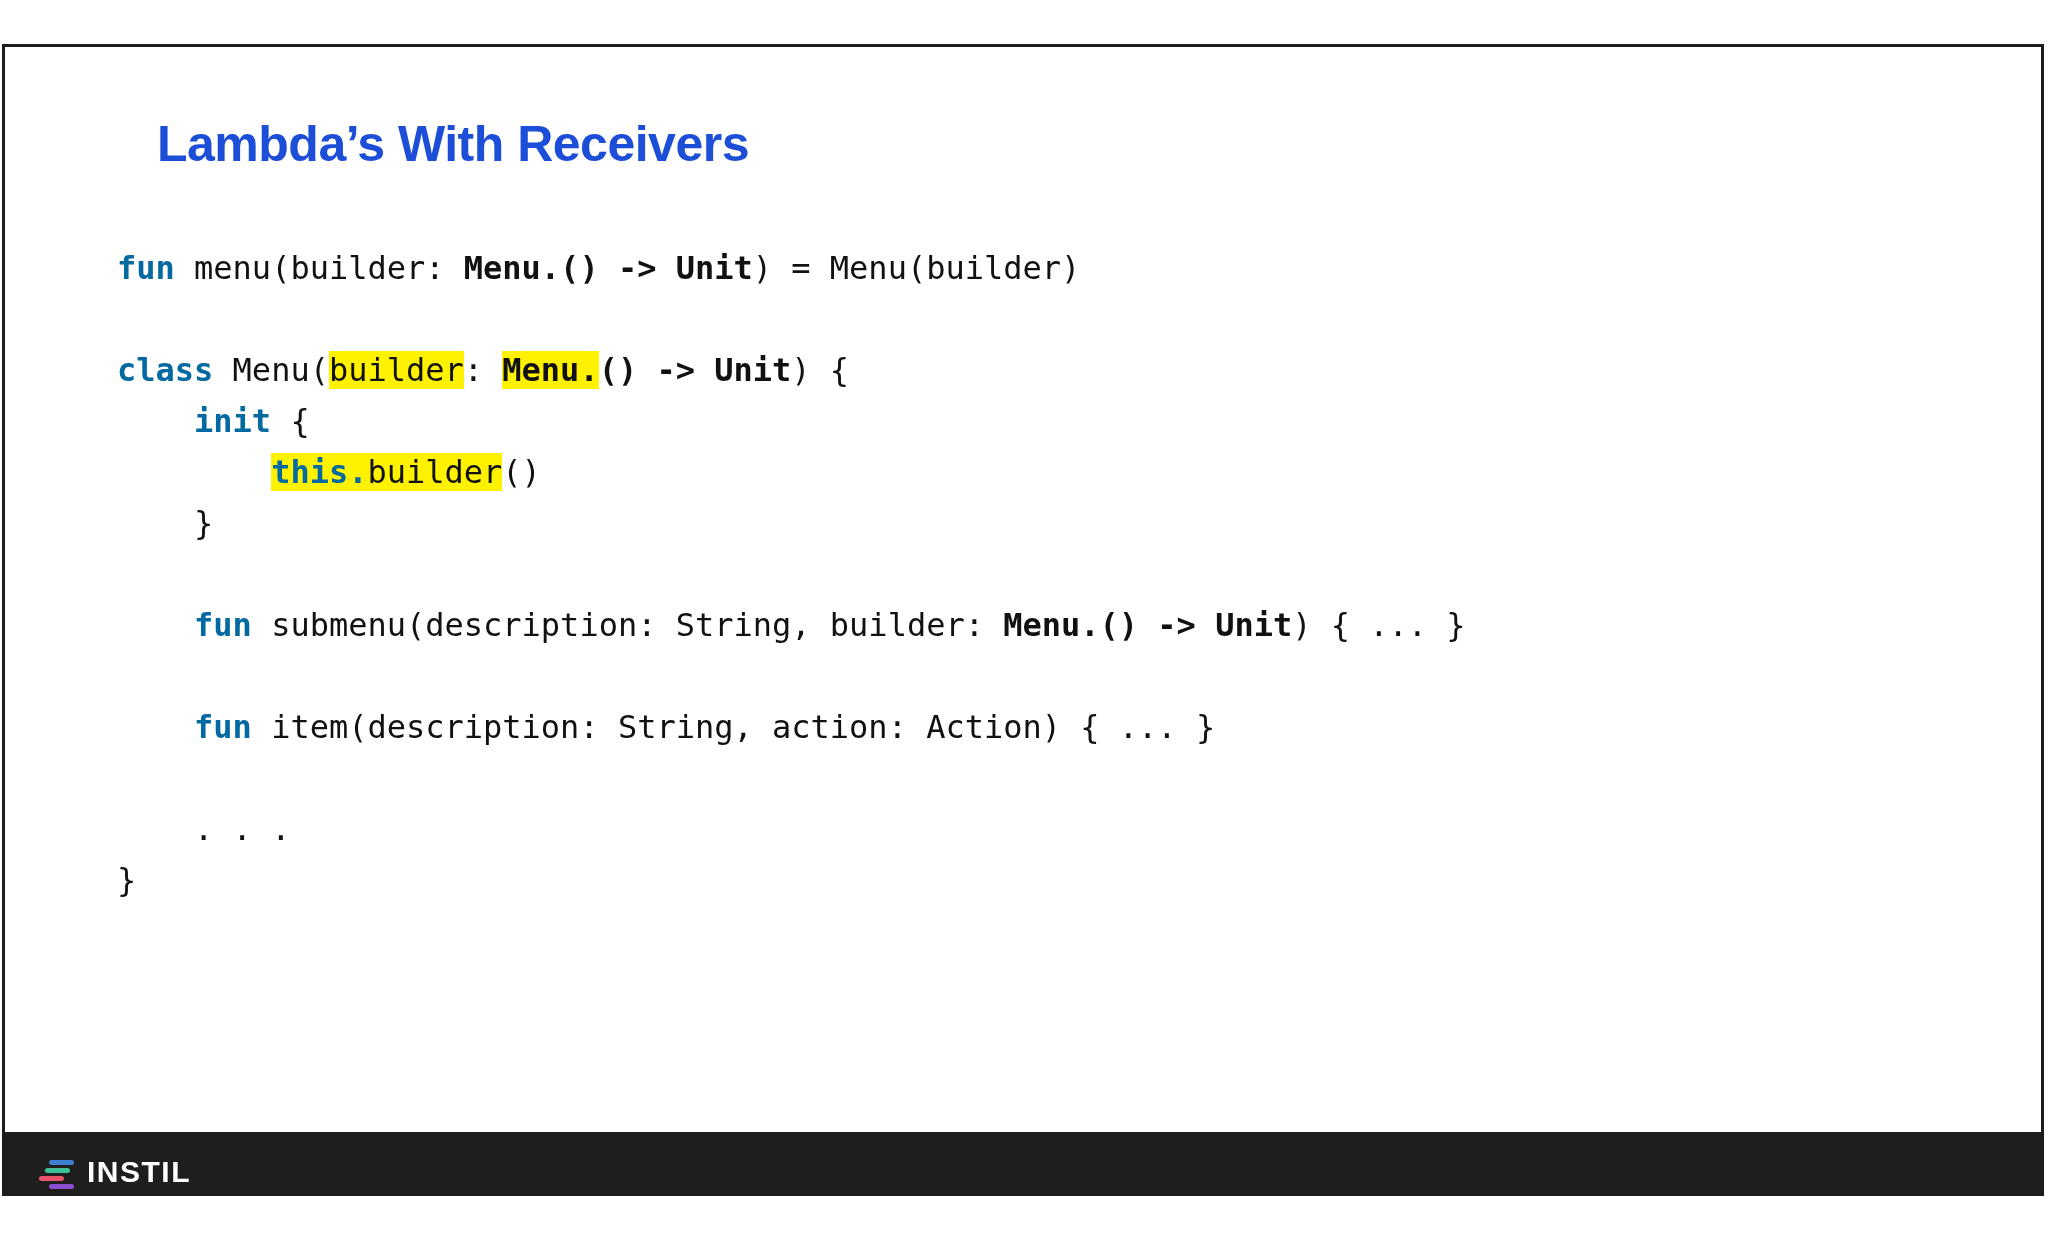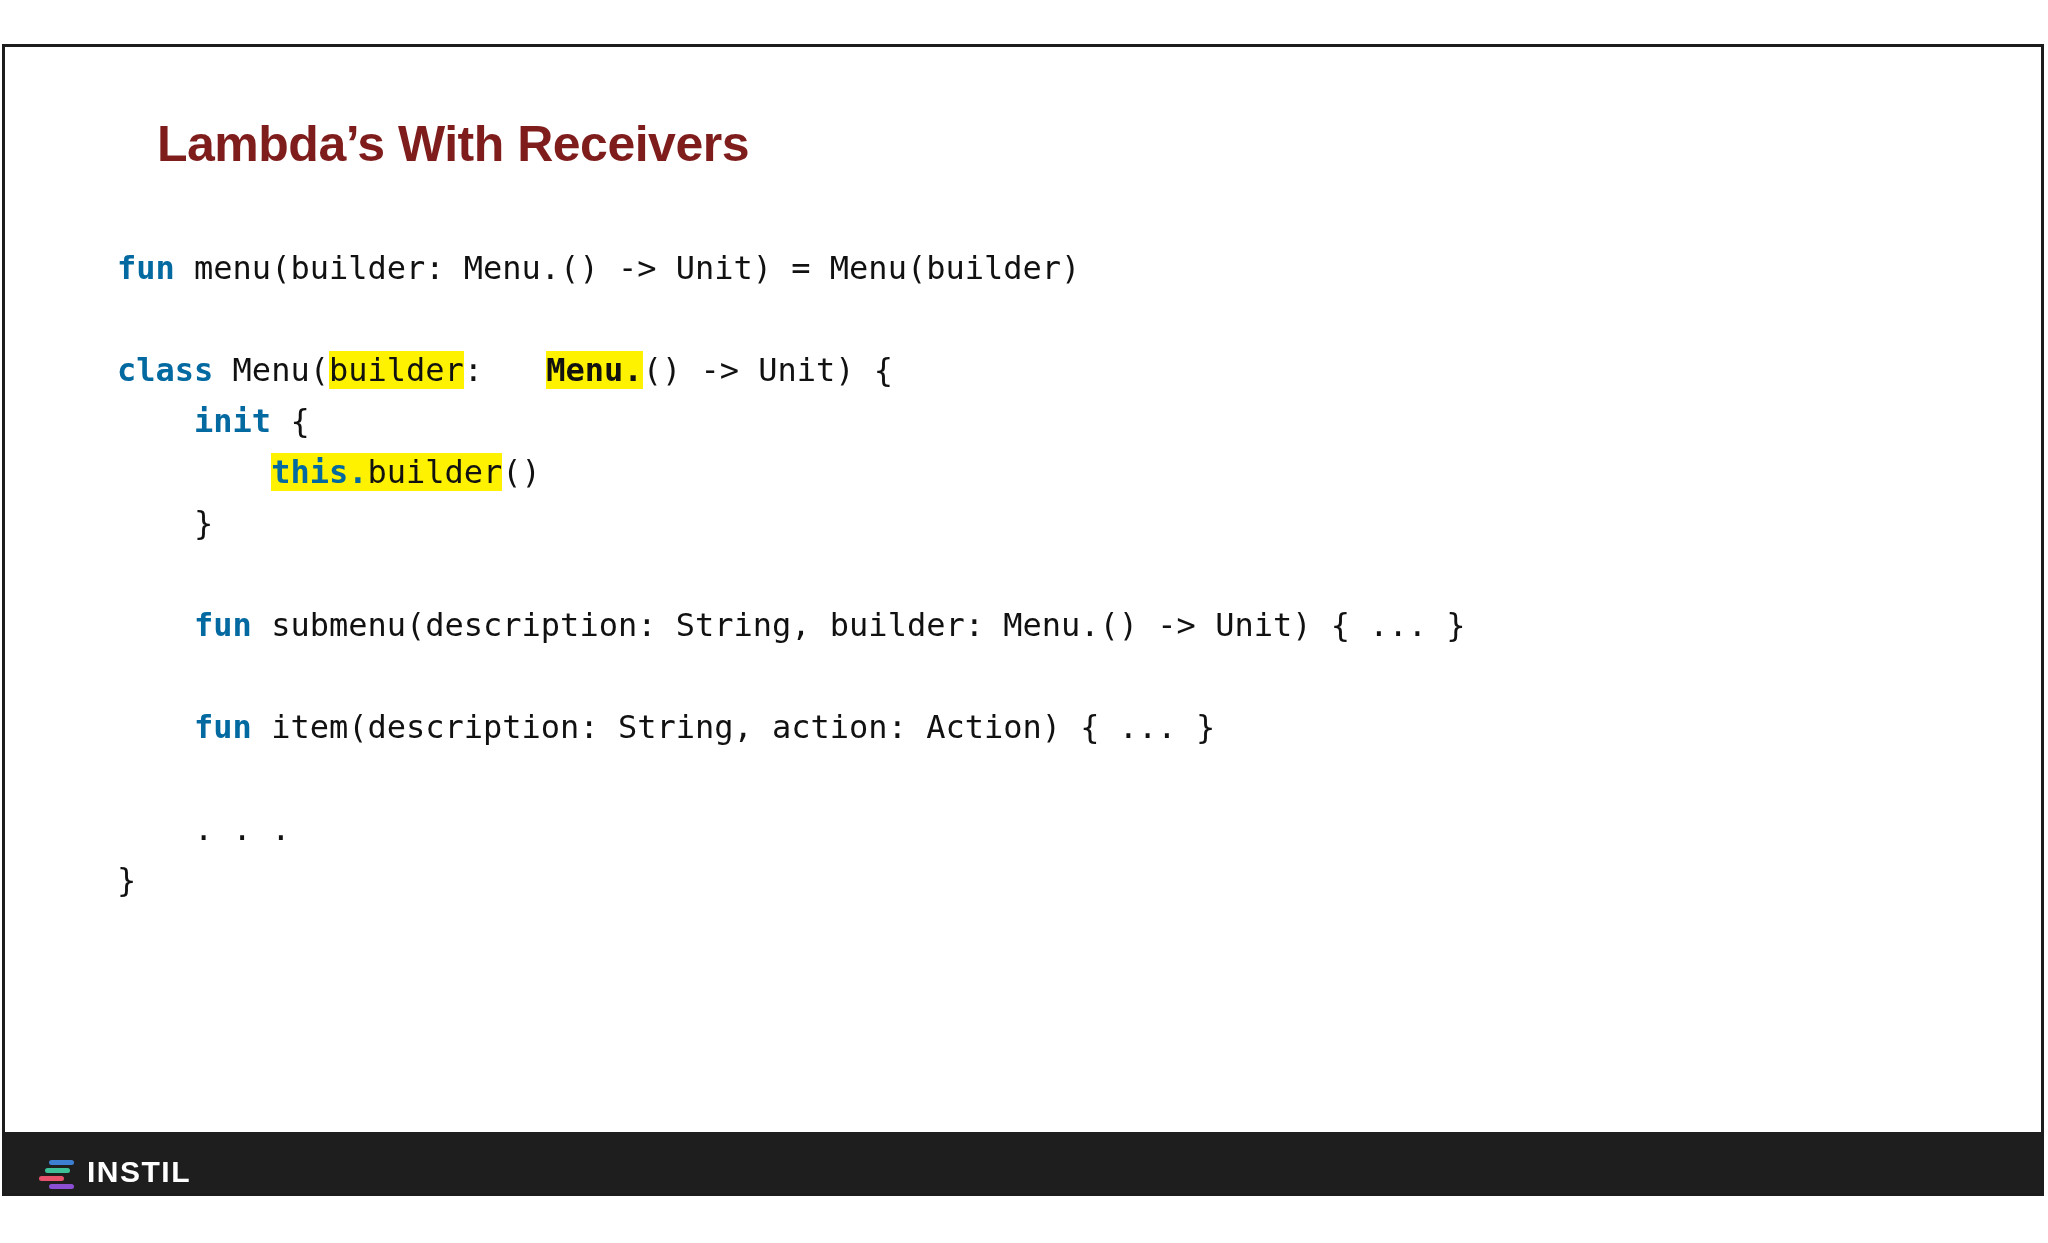--- a/index.html
+++ b/index.html
@@ -27,21 +27,21 @@
   }
 
   .slide-title {
     position: absolute;
     left: 152px;
     top: 68px;
     font-family: "Liberation Sans", sans-serif;
     font-size: 50px;
     font-weight: bold;
     letter-spacing: -0.5px;
-    color: #7f1d1d;
+    color: #1d4ed8;
     white-space: pre;
   }
 
   .code-block {
     position: absolute;
     left: 112px;
     top: 196px;
     font-family: "DejaVu Sans Mono", "Liberation Mono", monospace;
     font-size: 32px;
     line-height: 51px;
@@ -53,32 +53,31 @@
     white-space: pre;
     min-height: 51px;
   }
 
   .kw {
     color: #0369a1;
     font-weight: bold;
   }
 
   .bold {
-    font-weight: normal;
+    font-weight: bold;
     color: #111111;
   }
 
   .hl {
     background: #fff200;
     text-align: center;
   }
 
   .hl.bold {
     font-weight: bold;
-    margin-left: 44px;
   }
 
   .footer-bar {
     position: absolute;
     left: 0;
     top: 1085px;
     width: 2036px;
     height: 80px;
     background: #1e1e1e;
     display: flex;

